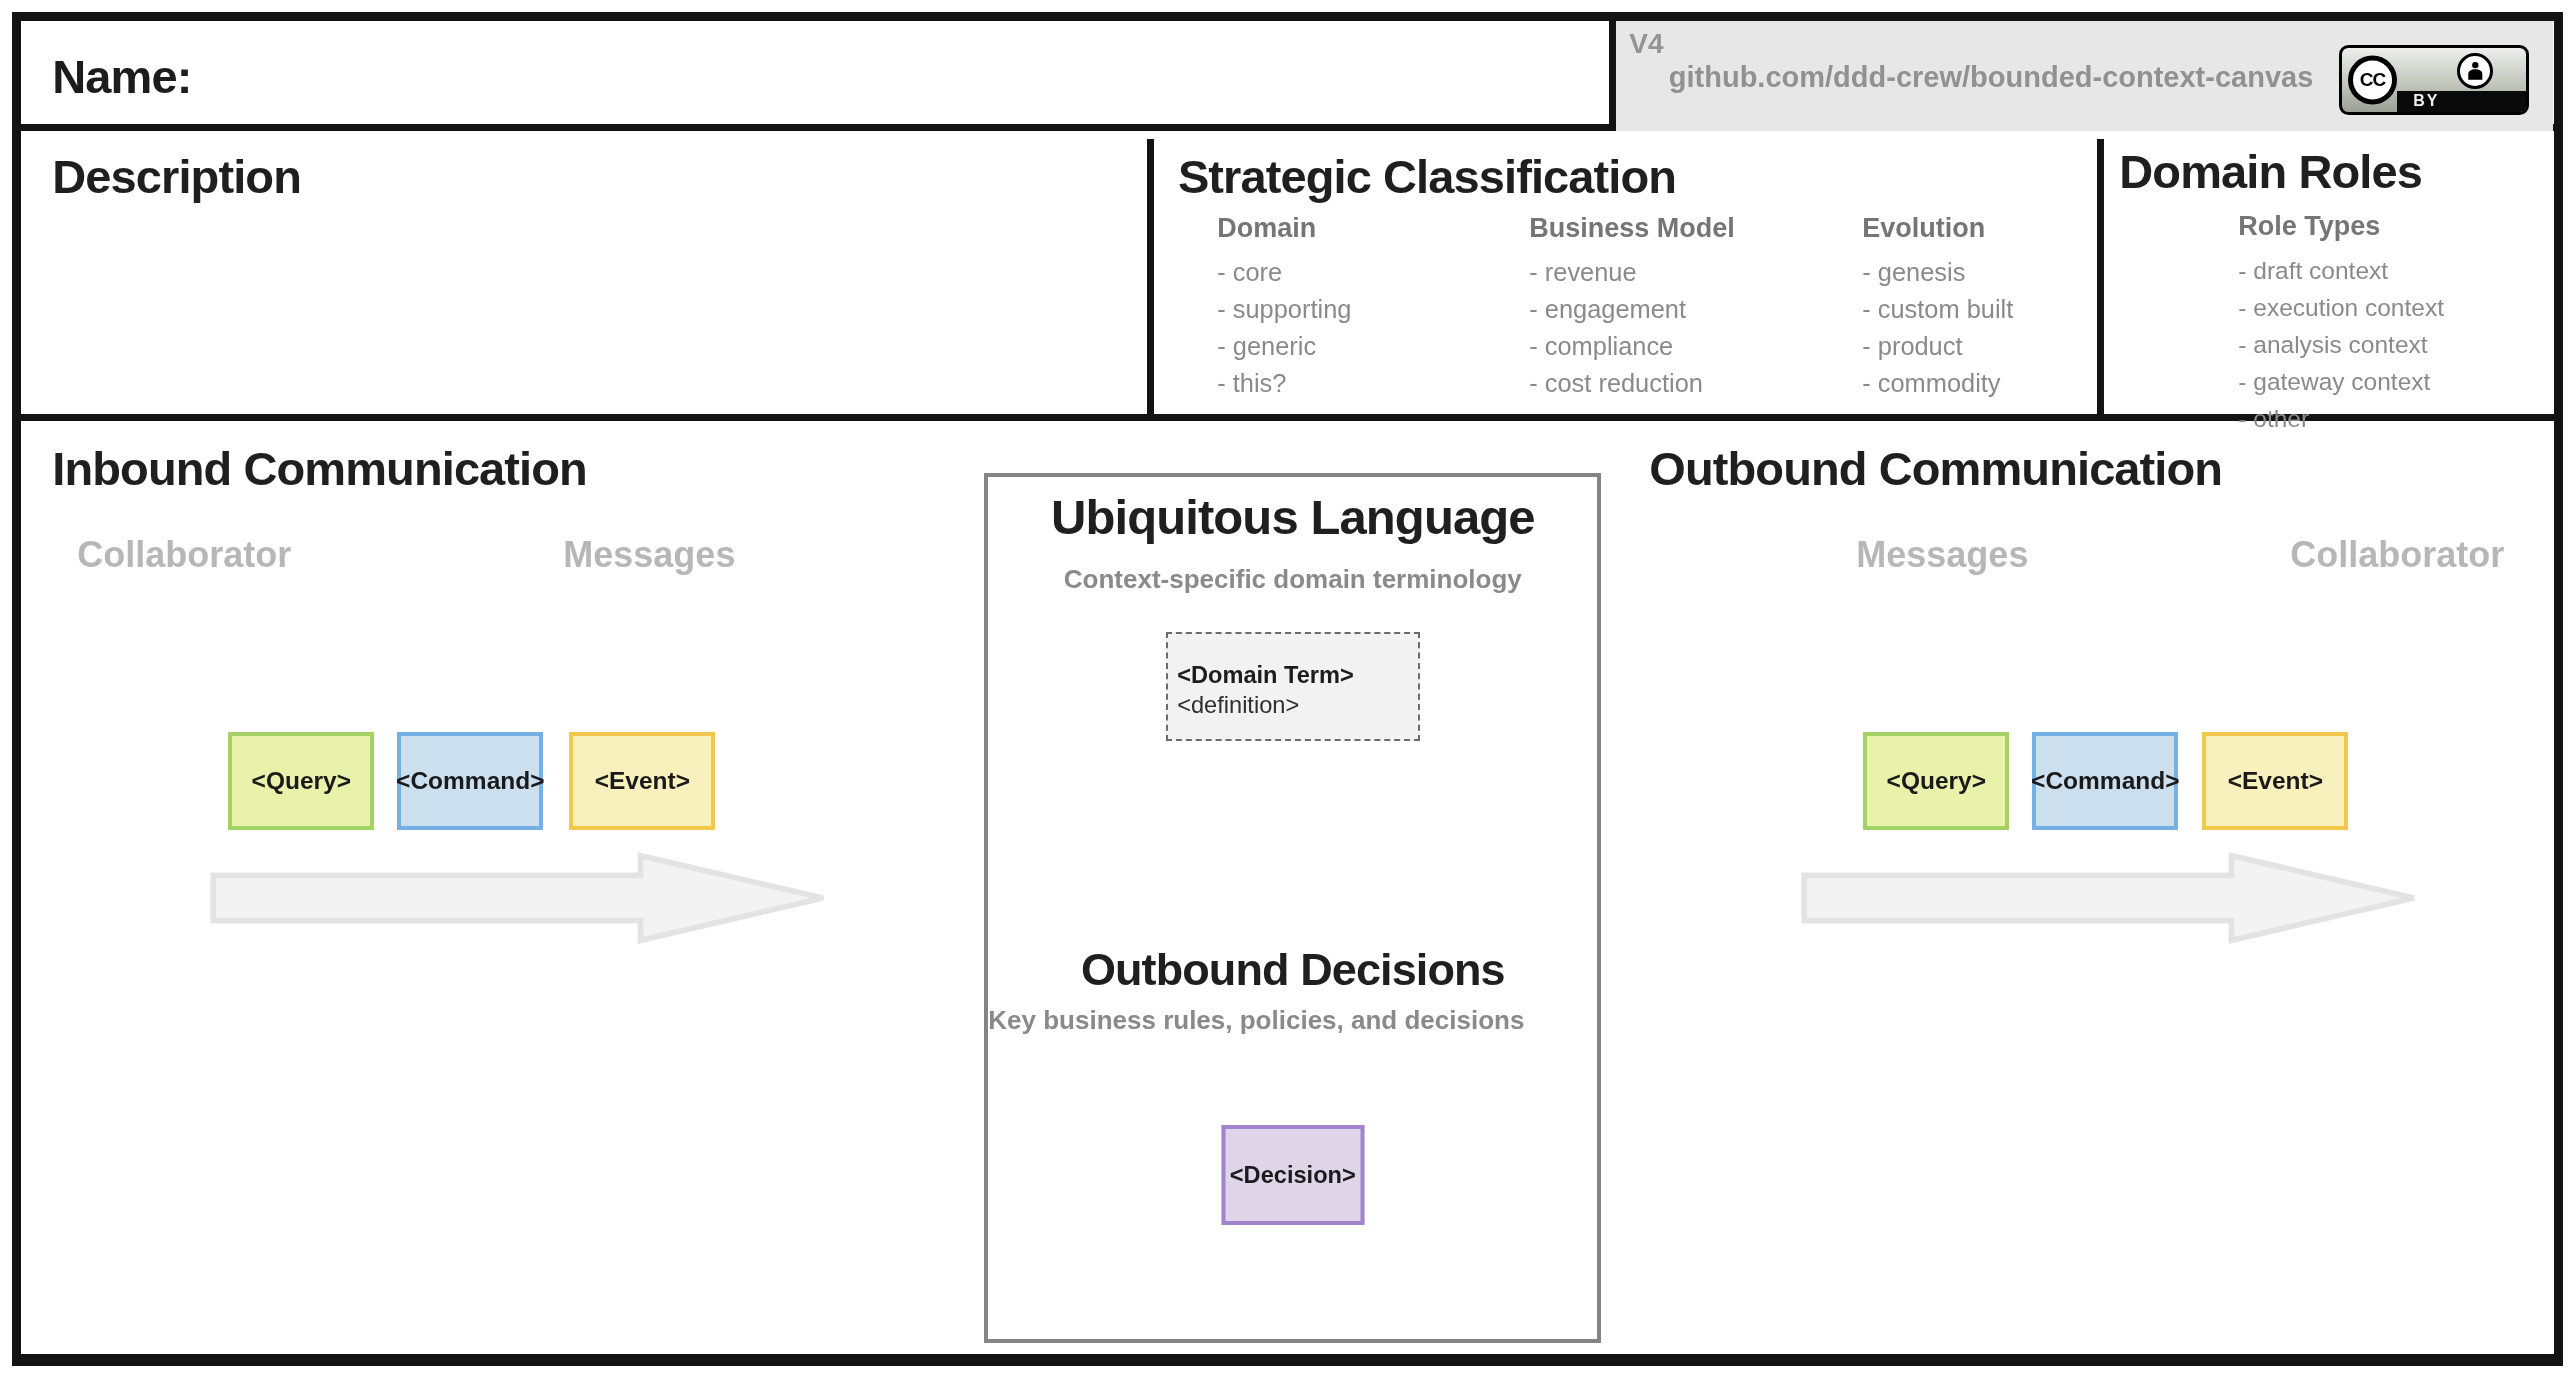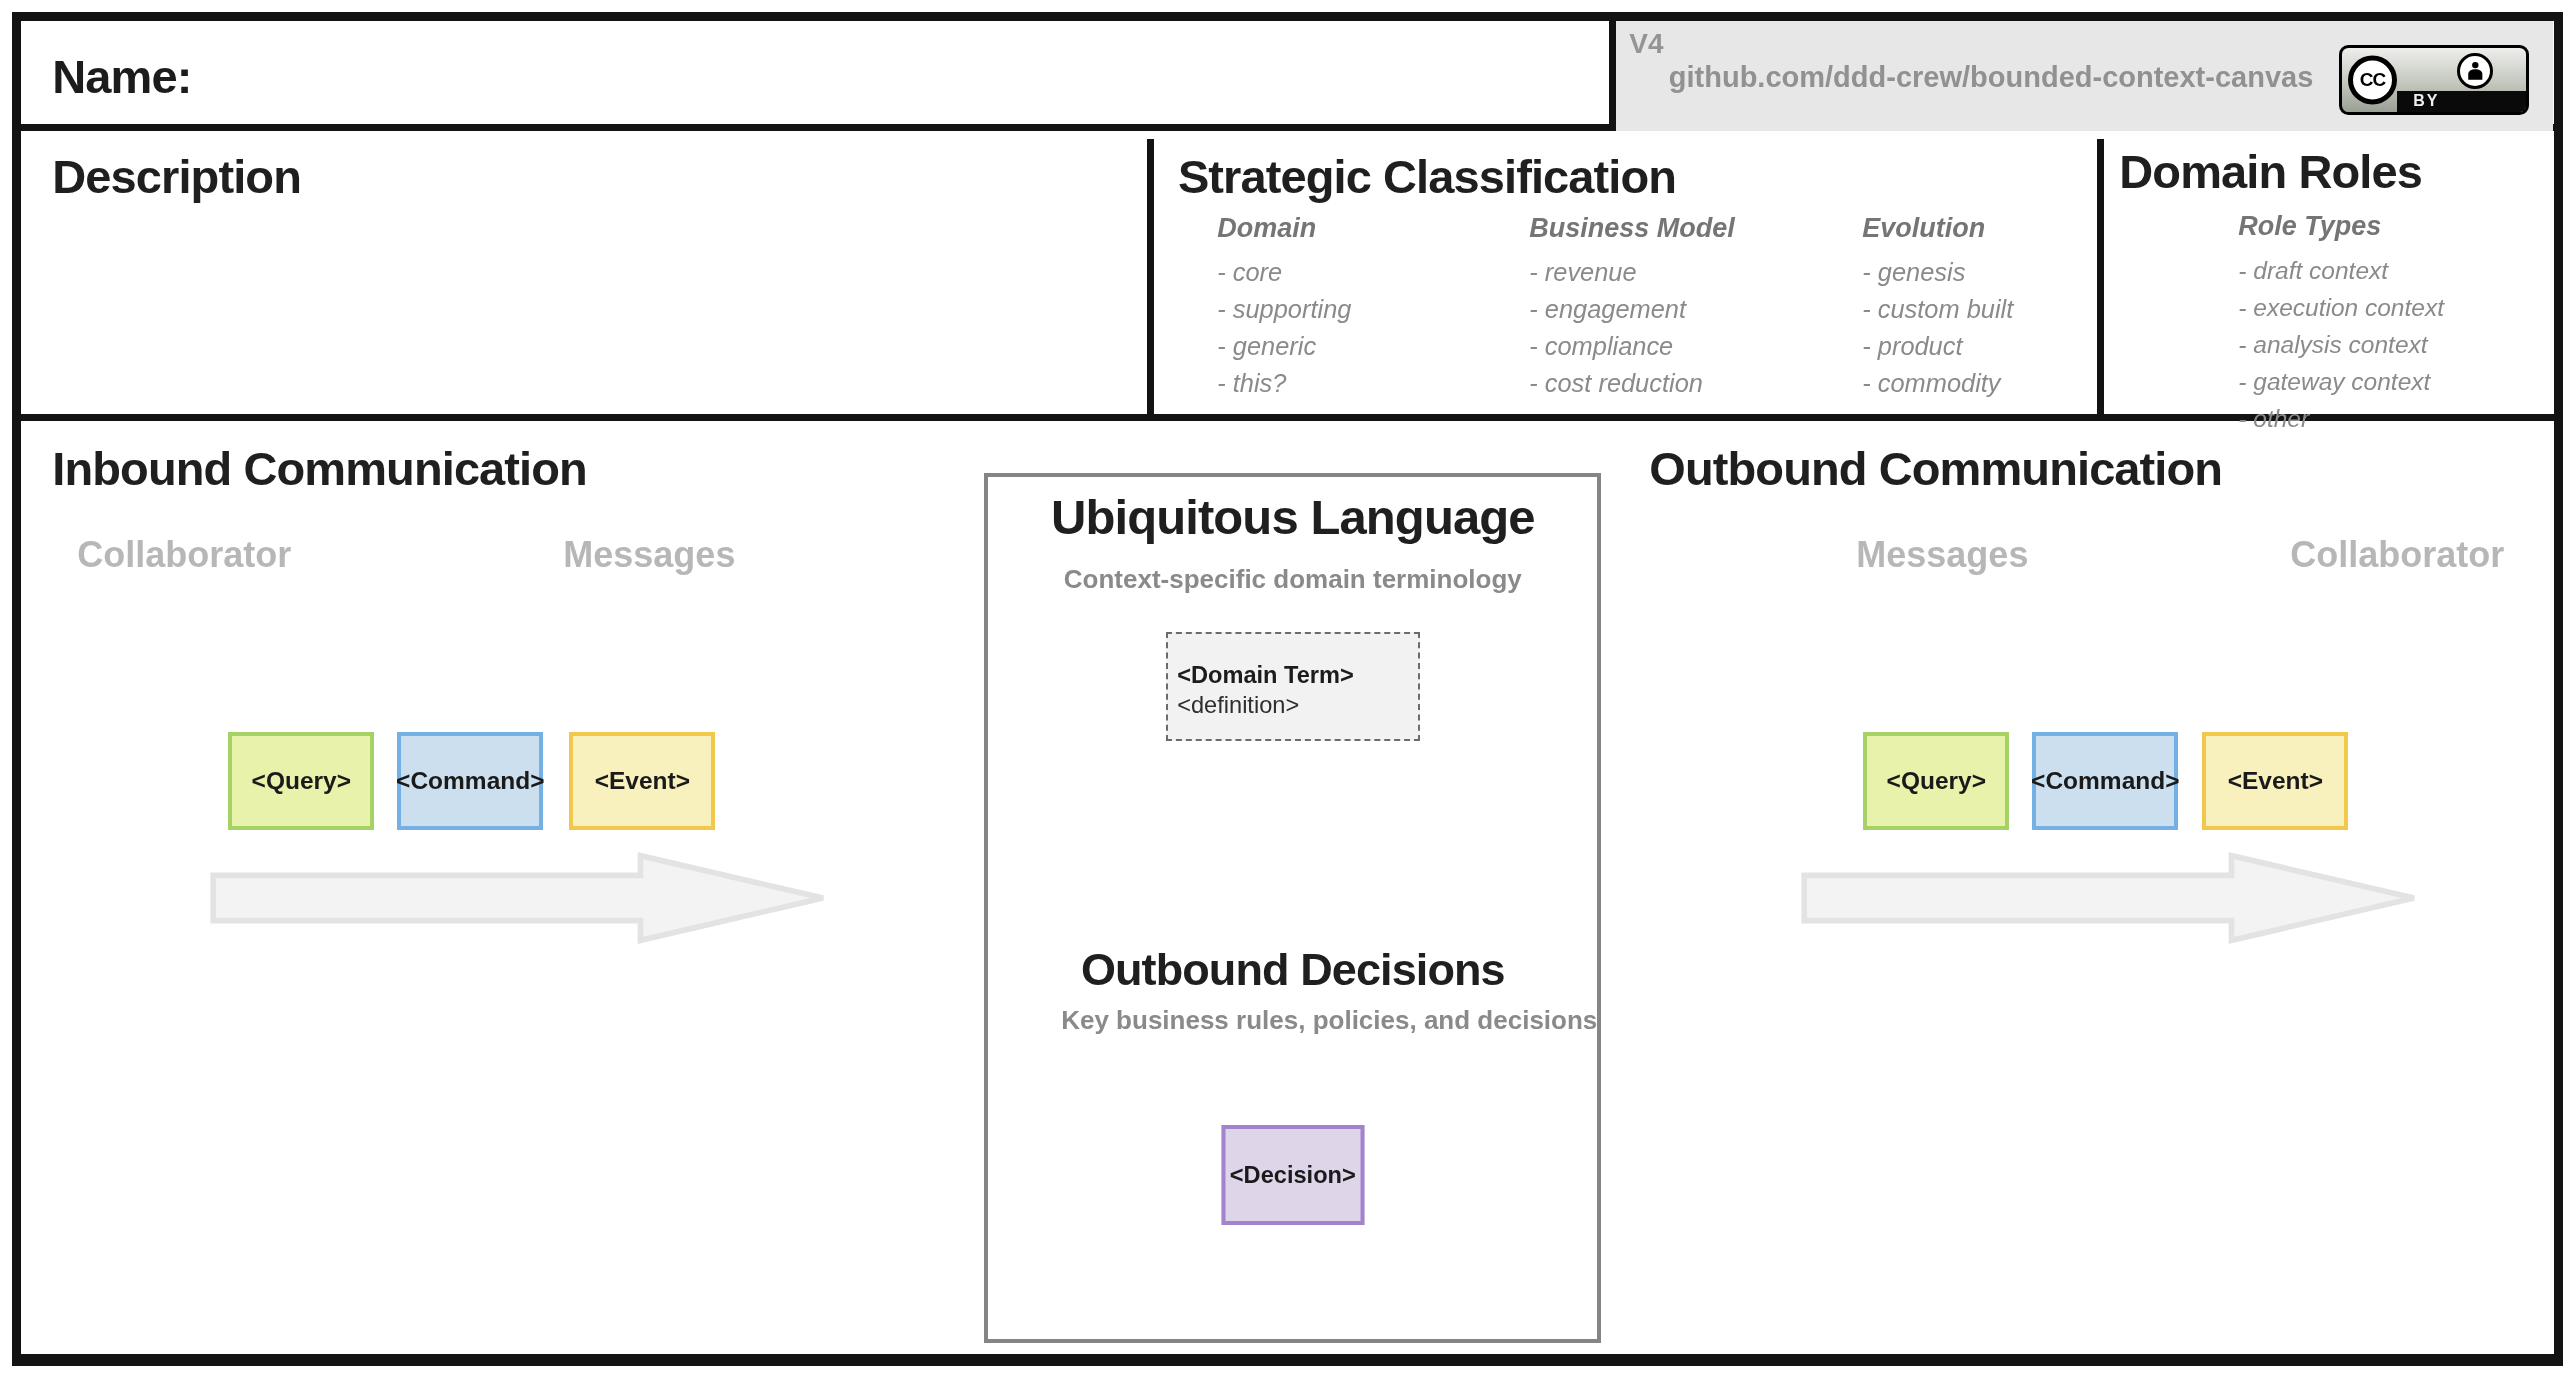--- a/index.html
+++ b/index.html
@@ -40,21 +40,21 @@
   }
   .row2 { position:absolute; left:0; top:118px; width:2533px; height:282px; border-bottom:7.5px solid #131313; }
   .desc-cell { position:absolute; left:0; top:0; width:1126px; height:282px; }
   .strat-cell { position:absolute; left:1126px; top:0; width:949px; height:282px; border-left:7.5px solid #131313; }
   .roles-cell { position:absolute; left:2076px; top:0; width:457px; height:282px; border-left:7.5px solid #131313; }
   h2.sec { font-size:47px; font-weight:bold; letter-spacing:-0.9px; color:#1f1f1f; position:absolute; white-space:nowrap; }
   .desc-title { left:31px; top:9.4px; }
   .strat-title { left:23.6px; top:9.4px; }
   .roles-title { left:15px; top:4.7px; }
   .placeholder { position:absolute; left:0; top:127px; width:100%; text-align:center; font-size:33px; line-height:54px; color:#bdbdbd; }
-  .col { position:absolute; top:74px;font-style:italic; }
+  .col { position:absolute; top:74px; }
   .col-h { font-size:27px; font-weight:bold; color:#757575; margin-bottom:9.4px; white-space:nowrap; }
   .col-i { font-size:25.4px; color:#8a8a8a; line-height:37px; white-space:nowrap; }
   .col-domain { left:63px; } .col-bm { left:375px; } .col-evo { left:708px; }
   .col-roles { left:134px; top:72px; }
   .main { position:absolute; left:0; top:407px; width:2533px; height:926px; }
   .inb-title { left:31px; top:13px; } .outb-title { left:1628px; top:13px; }
   .lane-label { position:absolute; top:106px; font-size:36px; font-weight:bold; color:#b7b7b7; white-space:nowrap; }
   .chip {
     position:absolute; width:146px; height:98px; display:flex; align-items:center; justify-content:center;
     font-size:24.5px; font-weight:bold; color:#1a1a1a; border:4.7px solid; text-align:center;
@@ -70,21 +70,21 @@
   }
   .ul-title { position:absolute; left:0; top:11.3px; width:100%; text-align:center; font-size:49px; font-weight:bold; letter-spacing:-0.9px; color:#1f1f1f; }
   .ul-sub { position:absolute; left:0; top:87px; width:100%; text-align:center; font-size:26px; font-weight:bold; color:#8a8a8a; }
   .term-card {
     position:absolute; left:50%; transform:translateX(-50%); top:155px; width:254px; height:109px;
     border:2.8px dashed #6b6b6b; background:#f2f2f2; padding:28px 7.5px 0 9.4px;
   }
   .term-label { font-size:23.6px; font-weight:bold; color:#1c1c1c; }
   .def-label { font-size:23.6px; color:#2e2e2e; margin-top:2.8px; }
   .bd-title { position:absolute; left:0; top:467px; width:100%; text-align:center; font-size:45px; font-weight:bold; letter-spacing:-0.9px; color:#1f1f1f; }
-  .bd-sub { position:absolute; left:0; top:528px; width:100%; text-align:right; font-size:26px; font-weight:bold; color:#8a8a8a; }
+  .bd-sub { position:absolute; left:0; top:528px; width:100%; text-align:left; font-size:26px; font-weight:bold; color:#8a8a8a; }
   .decision-pos { left:50%; transform:translateX(-50%); top:648px; }
   .q-in { left:207px; top:304px; } .c-in { left:376px; top:304px; } .e-in { left:548px; top:304px; }
   .q-out { left:1842px; top:304px; } .c-out { left:2011px; top:304px; } .e-out { left:2181px; top:304px; }
   .arrow-in { left:188px; } .arrow-out { left:1779px; }
   .lbl-collab-in { left:56px; } .lbl-msg-in { left:542px; }
   .lbl-msg-out { left:1835px; } .lbl-collab-out { left:2269px; }
 </style>
 </head>
 <body>
 

